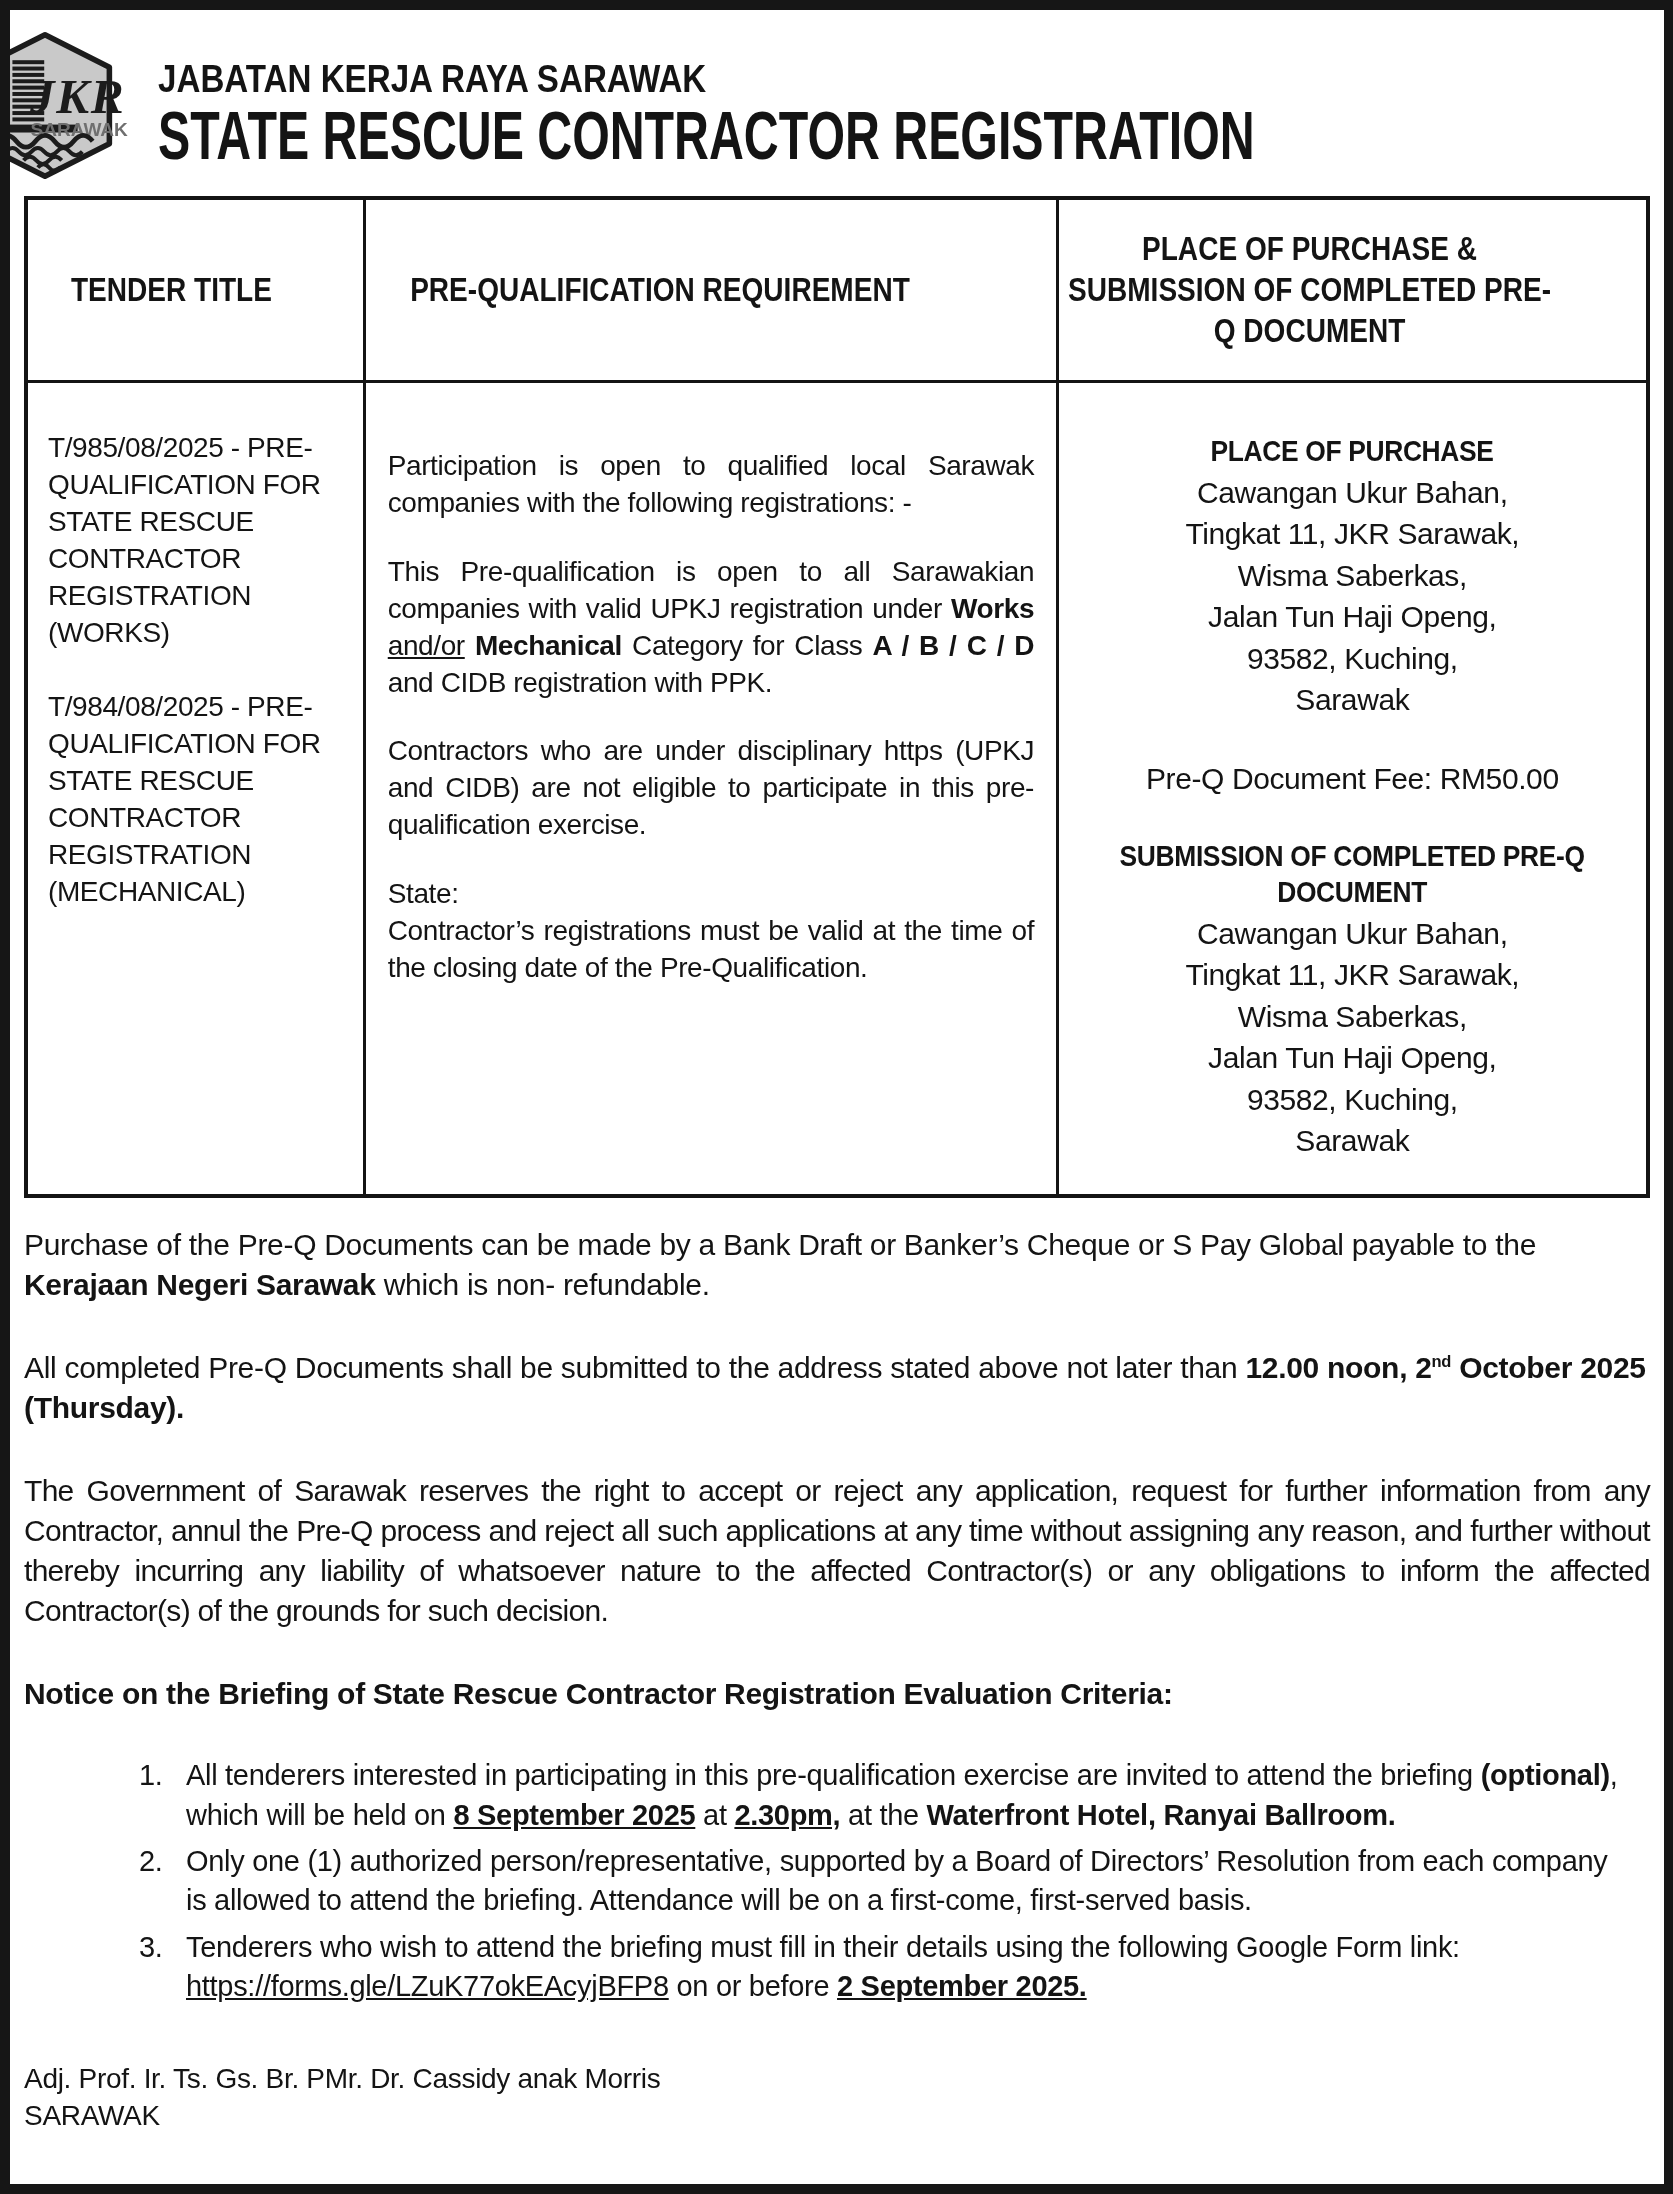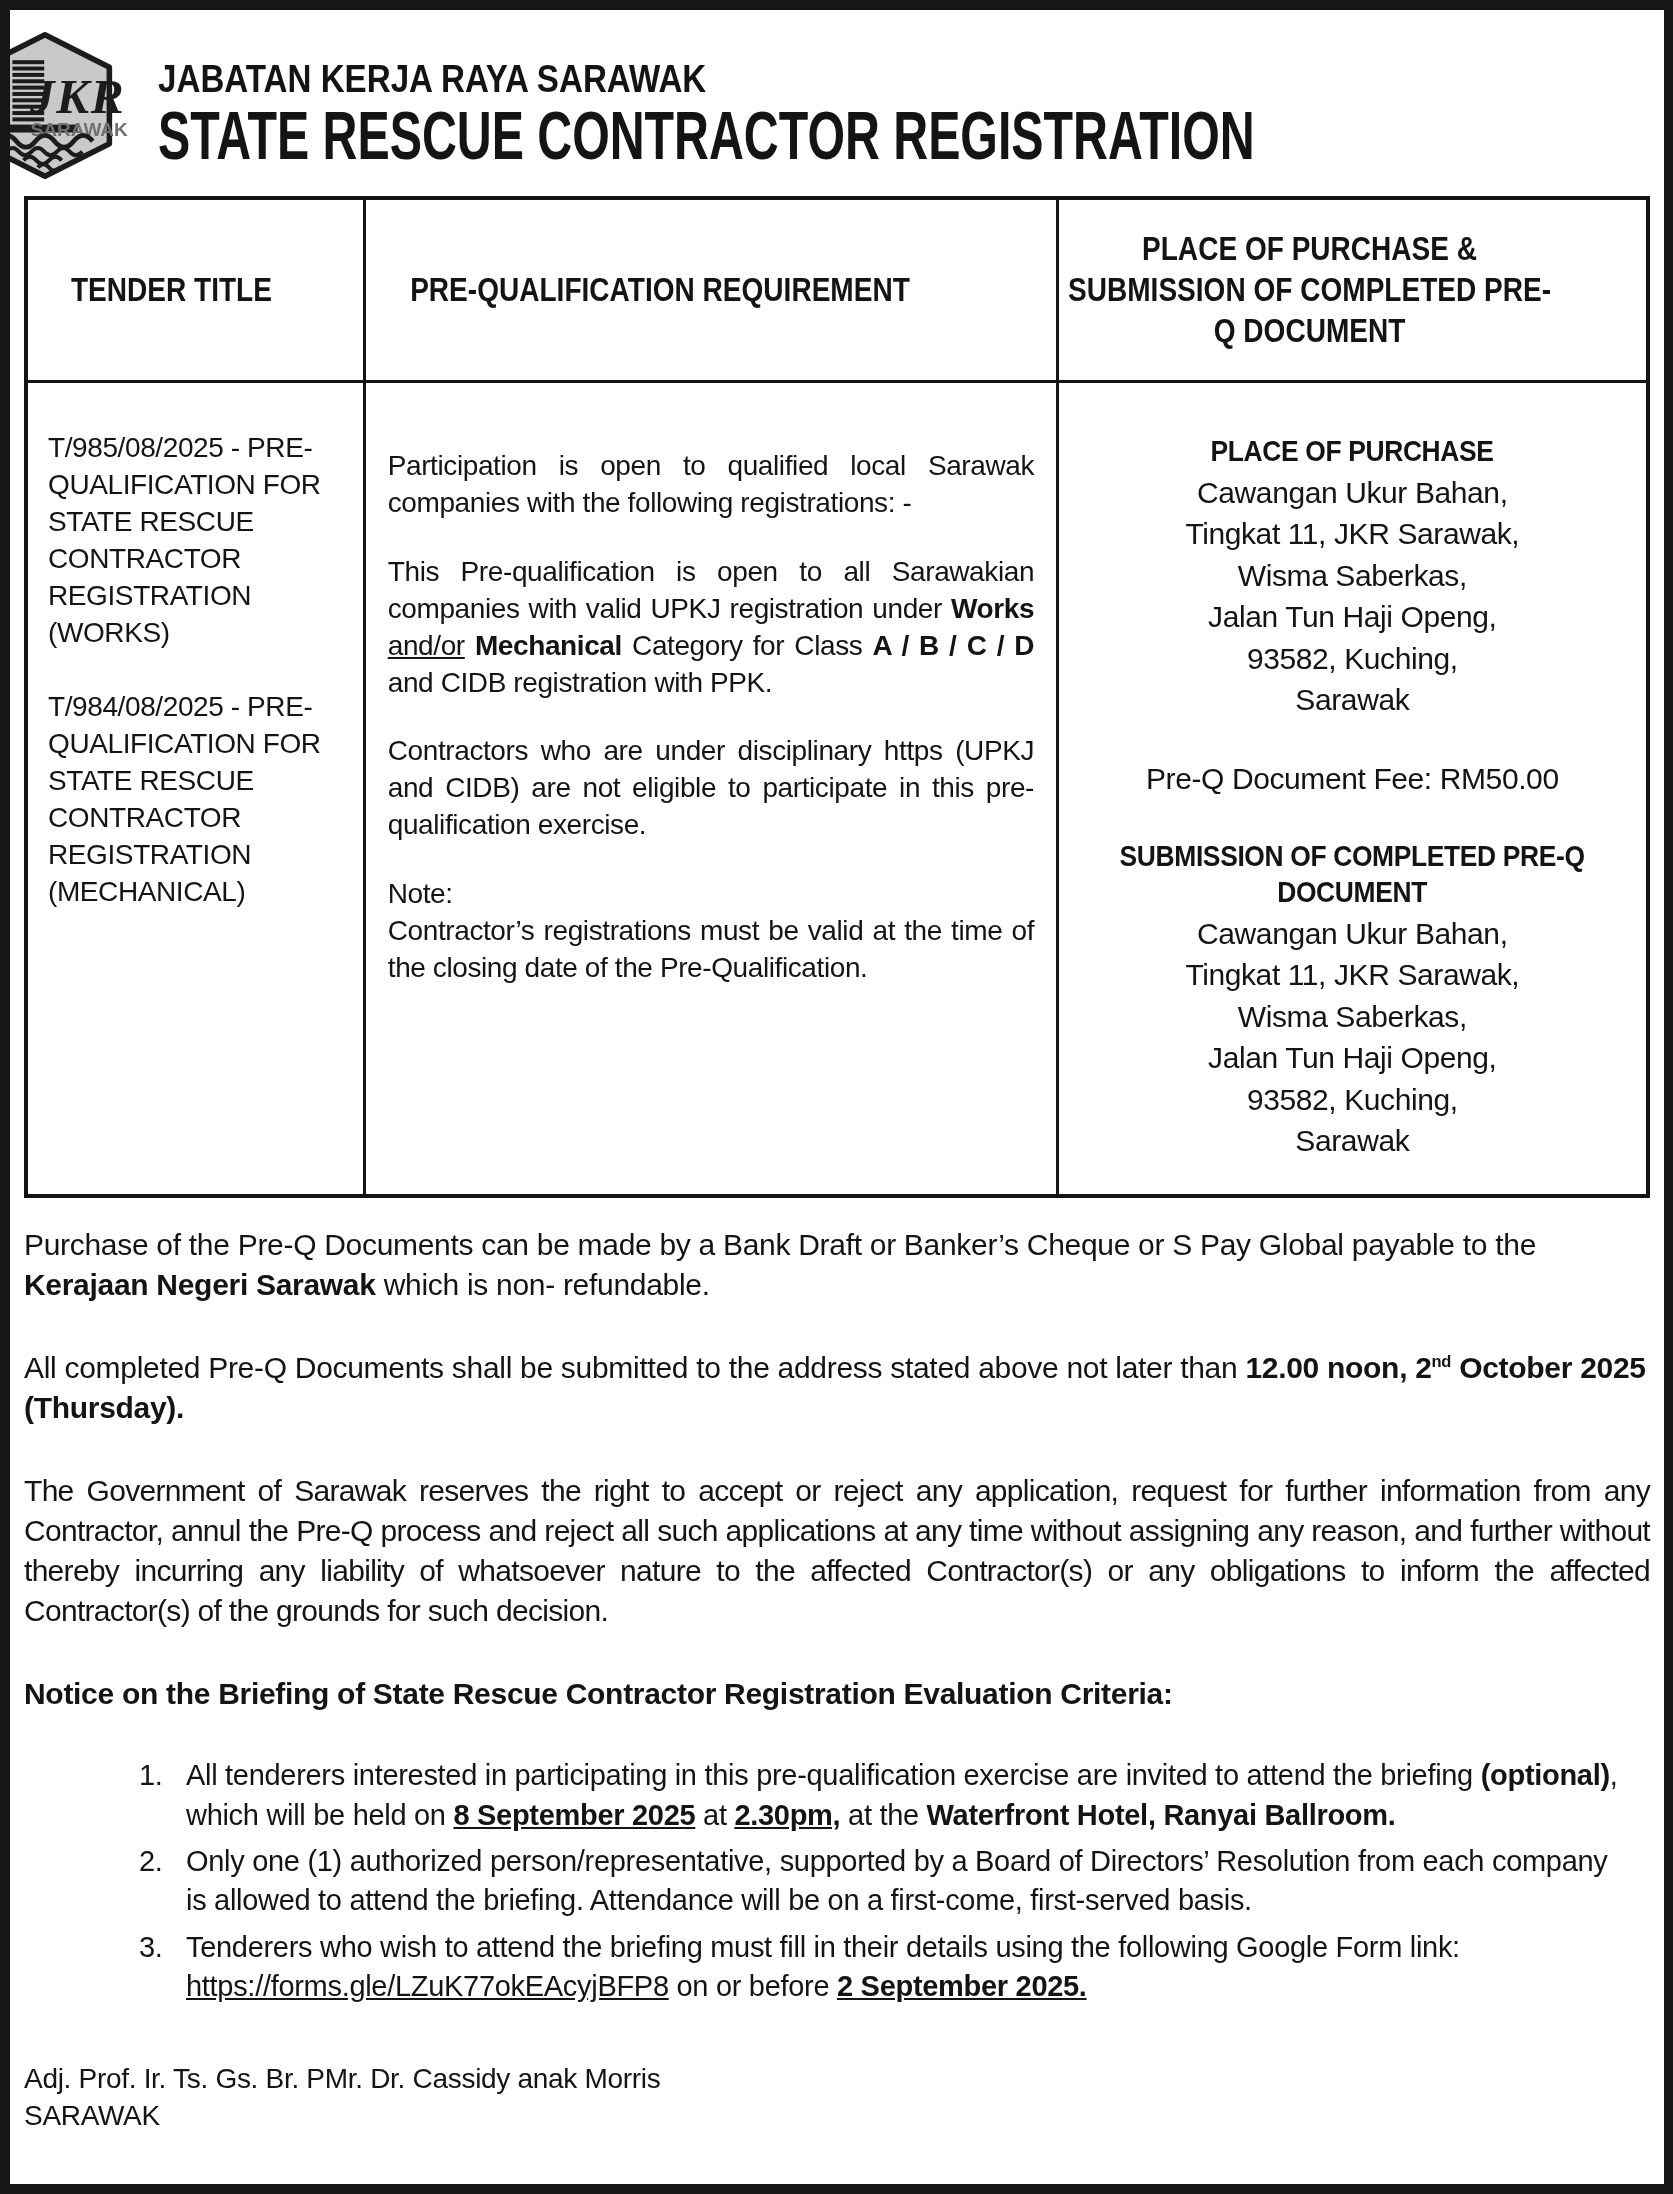--- a/index.html
+++ b/index.html
@@ -110,21 +110,21 @@
 
       <div class="cell bcell c1 rb">
         <p>T/985/08/2025 - PRE-QUALIFICATION FOR STATE RESCUE CONTRACTOR REGISTRATION (WORKS)</p>
         <p>T/984/08/2025 - PRE-QUALIFICATION FOR STATE RESCUE CONTRACTOR REGISTRATION (MECHANICAL)</p>
       </div>
 
       <div class="cell bcell c2 rb">
         <p>Participation is open to qualified local Sarawak companies with the following registrations: -</p>
         <p><span>This Pre-qualification is open to all Sarawakian companies with valid UPKJ registration under </span><span style="font-weight: 700;">Works</span><span> </span><span style="text-decoration: underline;">and/or</span><span> </span><span style="font-weight: 700;">Mechanical</span><span> Category for Class </span><span style="font-weight: 700;">A / B / C / D</span><span> and CIDB registration with PPK.</span></p>
         <p>Contractors who are under disciplinary https (UPKJ and CIDB) are not eligible to participate in this pre-qualification exercise.</p>
-        <p class="tight">Note:</p>
+        <p class="tight">State:</p>
         <p class="tight">Contractor’s registrations must be valid at the time of the closing date of the Pre-Qualification.</p>
       </div>
 
       <div class="cell bcell c3">
         <div class="bhead">
           <span class="sq88">PLACE OF PURCHASE</span>
         </div>
         <div class="addr">Cawangan Ukur Bahan,</div>
         <div class="addr">Tingkat 11, JKR Sarawak,</div>
         <div class="addr">Wisma Saberkas,</div>

